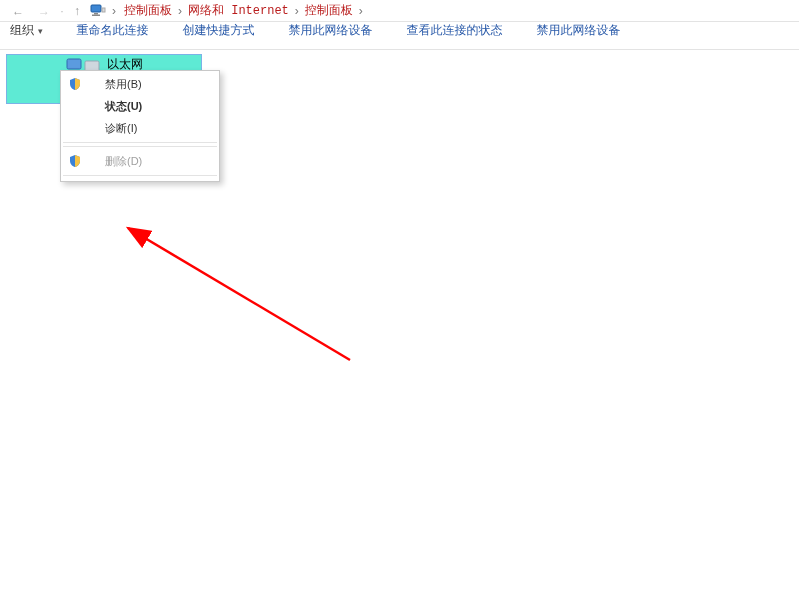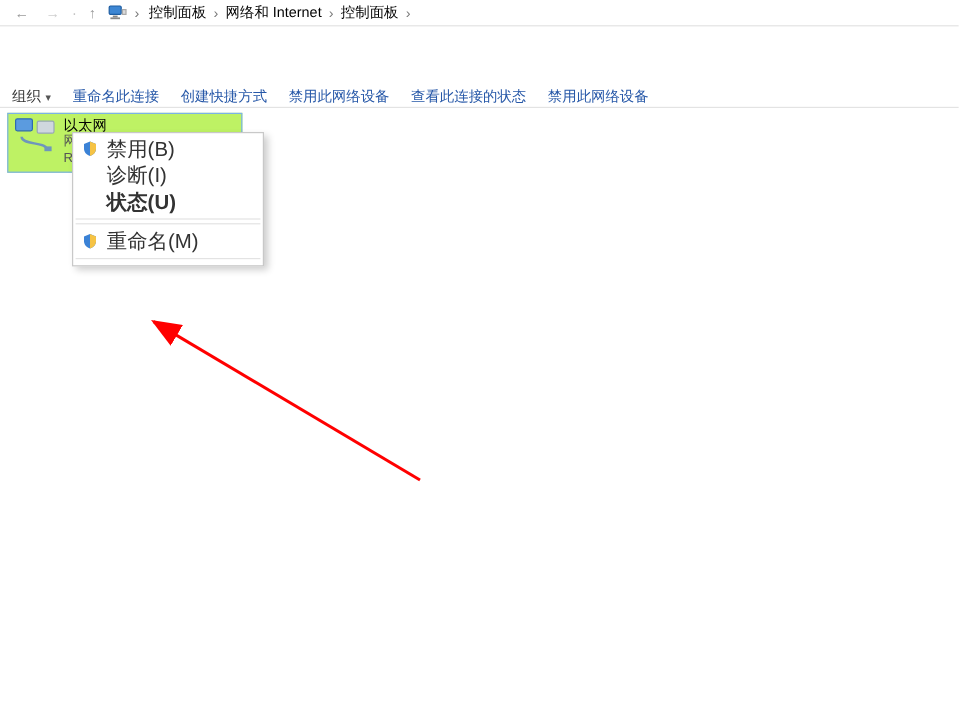--- a/index.html
+++ b/index.html
@@ -11,75 +11,75 @@
     display: flex;
     align-items: center;
     gap: 6px;
     padding: 2px 8px;
     border-bottom: 1px solid #e3e3e3;
   }
   .nav-arrow { color: #9a9a9a; font-size: 12px; padding: 0 4px; cursor: default; user-select: none; }
   .nav-arrow.fwd { color: #cfcfcf; }
   .nav-sep { color: #bdbdbd; }
   .breadcrumb { display: flex; align-items: center; gap: 4px; }
-  .crumb { color: #000000; padding: 0 2px; cursor: pointer; }
+  .crumb { color: #b91c1c; padding: 0 2px; cursor: pointer; font-family: Liberation Mono, monospace; }
   .crumb-sep { color: #7a7a7a; }
   .pc-icon svg { display: block; }
 
   
   .toolbar {
     height: 28px;
     display: flex;
-    align-items: flex-end;
-    gap: 18px;
+    align-items: flex-start;
+    gap: 34px;
     padding: 0 10px;
     background: #ffffff;
     border-bottom: 1px solid #e3e3e3;
     color: #2758a8;
-    margin-top: 40px;
   }
   .tb-item { cursor: pointer; font-size: 12px; }
   .tb-org { display: flex; align-items: center; gap: 4px; color:#333;}
   .tb-org .chev { font-size: 9px; color: #555; }
 
   
   .content { position: relative; width: 100%; height: calc(600px - 22px - 28px); background: #ffffff; }
 
   
   .adapter {
     position: absolute;
     left: 6px; top: 4px;
     width: 196px;
-    background: #bef264;
+    background: #5eead4;
     border: 1px solid #7bb2e7;
     padding: 2px 4px 4px 4px;
     display: flex;
     gap: 6px;
+    justify-content: center;
   }
   .adapter .icon { width: 36px; height: 30px; flex: none; }
   .adapter .lines { font-size: 12px; line-height: 14px; }
   .adapter .sub { color: #555; font-size: 11px; }
 
   
   .ctx {
     position: absolute;
     left: 60px; top: 20px;
     width: 160px;
     background: #fff;
     border: 1px solid #c8c8c8;
     box-shadow: 3px 3px 6px rgba(0,0,0,0.2);
     padding: 2px 0;
   }
   .ctx .mi {
     display: flex;
     align-items: center;
-    gap: 6px;
+    gap: 22px;
     height: 22px;
     padding: 0 10px 0 6px;
-    font-size: 17px;
+    font-size: 11px;
     color: #333;
     cursor: default;
   }
   .ctx .mi.bold { font-weight: 700; }
   .ctx .mi .icon { width: 16px; height: 16px; flex: none; display:flex; align-items:center; justify-content:center;}
   .ctx .mi.disabled { color: #a0a0a0; }
   .ctx hr { border: none; border-top: 1px solid #e3e3e3; margin: 3px 2px; }
 
   
   .anno { position: absolute; left: 0; top: 0; pointer-events: none; }
@@ -144,38 +144,38 @@
   <div class="ctx">
     <div class="mi">
       <span class="icon">
         <svg width="14" height="14" viewBox="0 0 14 14">
             <path d="M7 1 L12 3 V7 C12 10 9.5 12.5 7 13 C4.5 12.5 2 10 2 7 V3 Z" fill="#3b82d6"></path>
             <path d="M7 1 L12 3 V7 C12 10 9.5 12.5 7 13 Z" fill="#f6c344"></path>
           </svg>
       </span>
       <span>禁用(B)</span>
     </div>
+    <div class="mi bold">
+      <span class="icon"></span>
+      <span>状态(U)</span>
+    </div>
     <div class="mi">
       <span class="icon"></span>
       <span>诊断(I)</span>
     </div>
-    <div class="mi bold">
-      <span class="icon"></span>
-      <span>状态(U)</span>
-    </div>
     <hr>
     <hr>
-    <div class="mi">
+    <div class="mi disabled">
       <span class="icon">
         <svg width="14" height="14" viewBox="0 0 14 14">
             <path d="M7 1 L12 3 V7 C12 10 9.5 12.5 7 13 C4.5 12.5 2 10 2 7 V3 Z" fill="#3b82d6"></path>
             <path d="M7 1 L12 3 V7 C12 10 9.5 12.5 7 13 Z" fill="#f6c344"></path>
           </svg>
       </span>
-      <span>重命名(M)</span>
+      <span>删除(D)</span>
     </div>
     <hr>
   </div>
 
   <svg class="anno" width="799" height="550">
     <defs>
       <marker id="ah" markerWidth="10" markerHeight="8" refX="9" refY="4" orient="auto">
         <path d="M0,0 L10,4 L0,8 Z" fill="#ff0000"></path>
       </marker>
     </defs>

